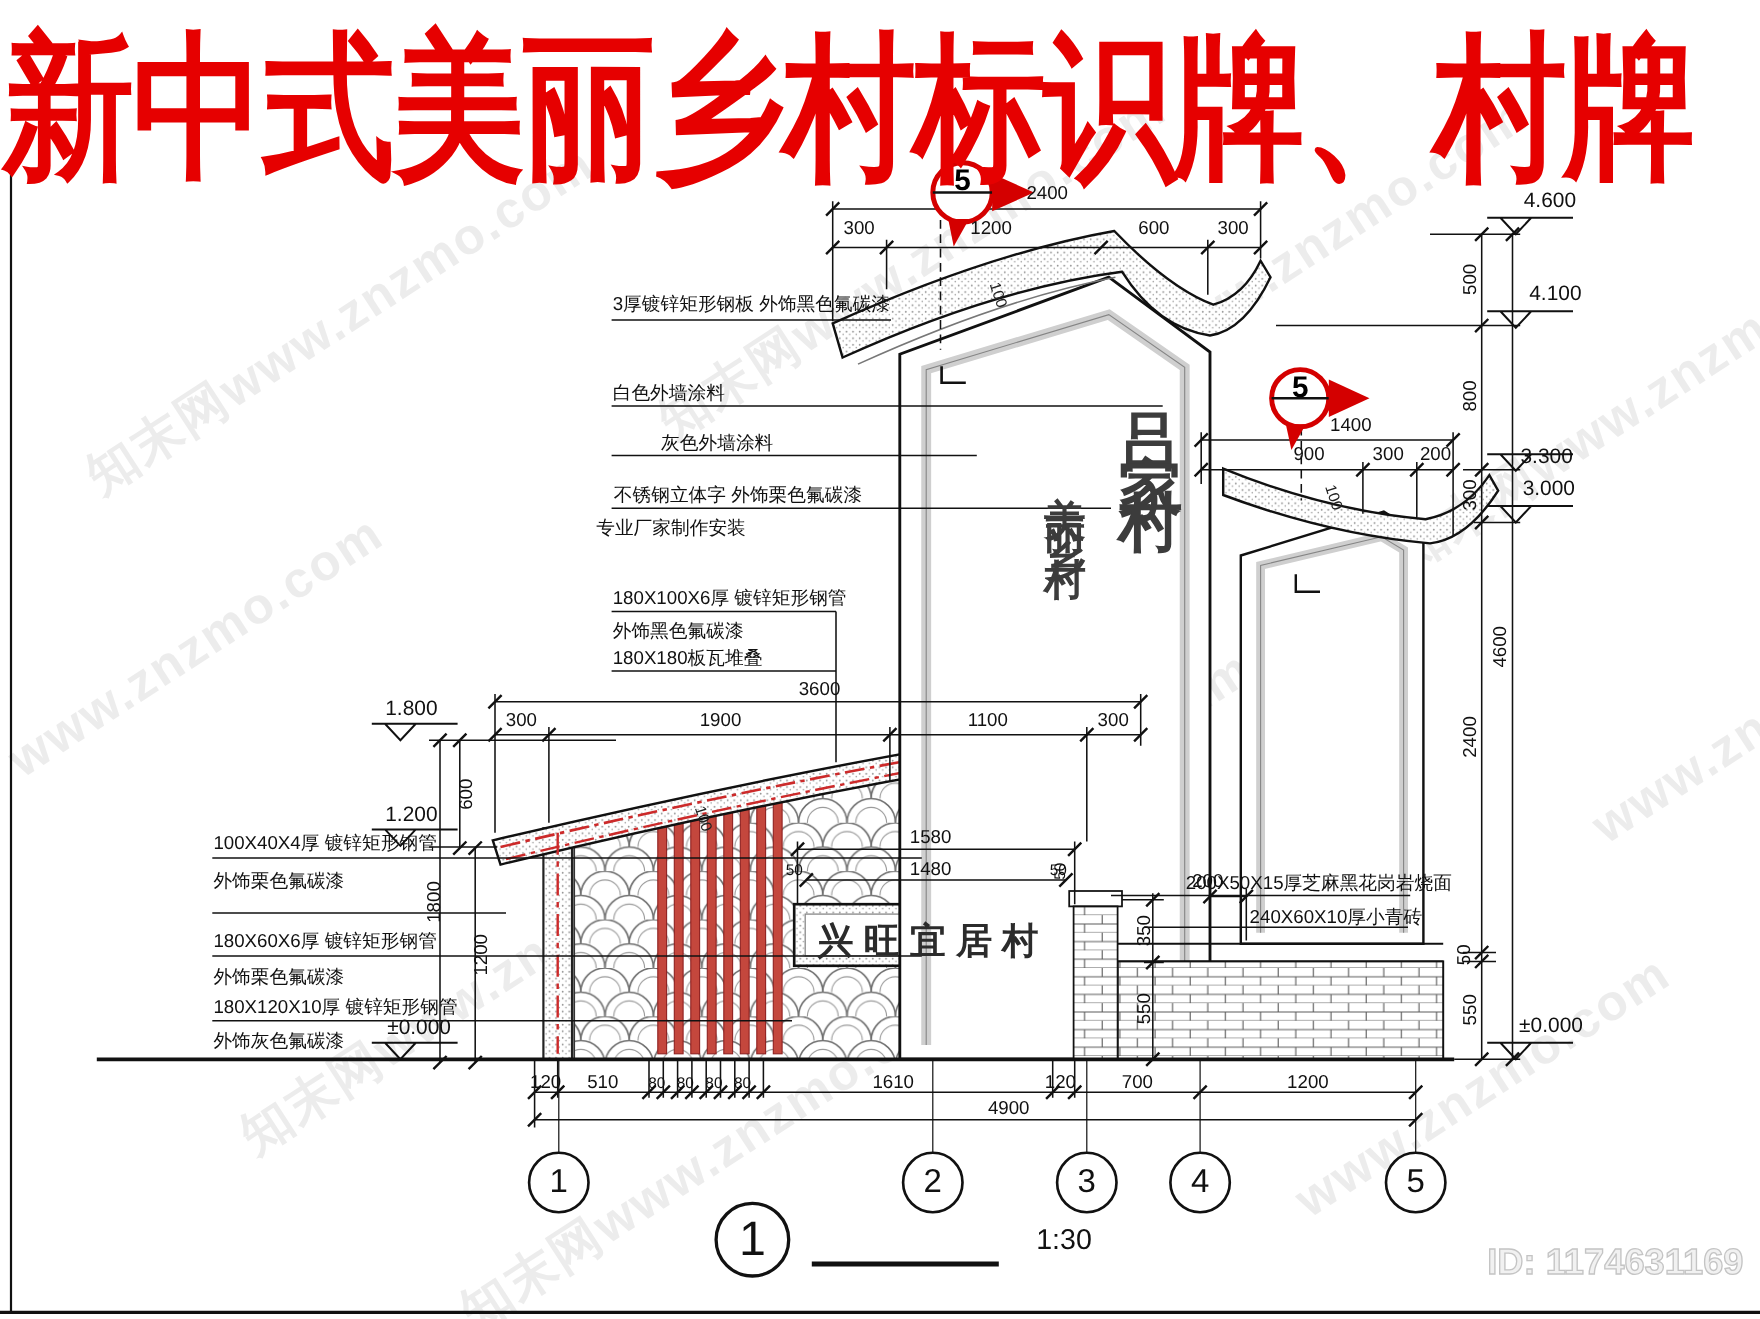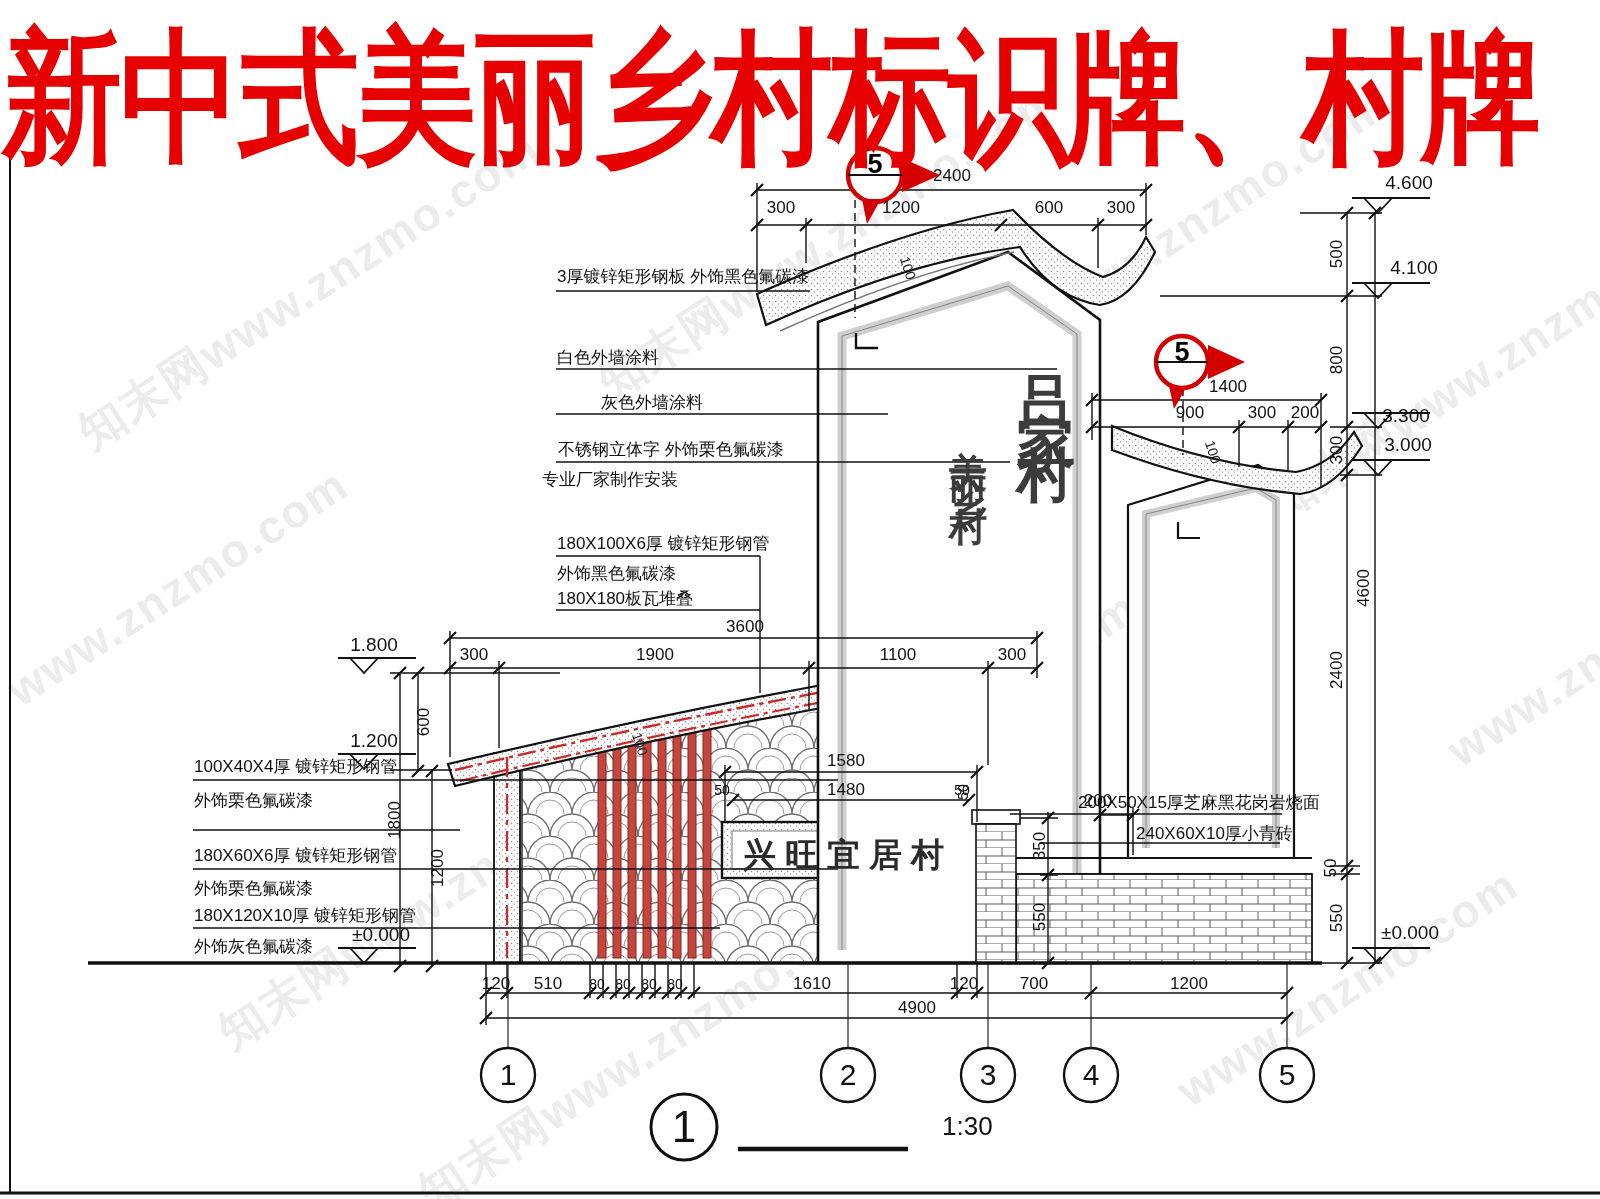--- a/index.html
+++ b/index.html
@@ -336,14 +336,15 @@
   <div class="ann" style="left:1078px;top:791px;">200X50X15厚芝麻黑花岗岩烧面</div>
   <div class="ann" style="left:1136px;top:822px;">240X60X10厚小青砖</div>
 
   <div class="vtext" style="left:1007px;top:330px;font-size:58px;letter-spacing:34px;">吕家村</div>
   <div class="vtext" style="left:942px;top:420px;font-size:38px;letter-spacing:19px;">美丽乡村</div>
   <div id="plaque-text">兴旺宜居村</div>
 
   <div id="fig-num">1</div>
   <div id="fig-scale">1:30</div>
 
+  <div id="brand-id">ID: 1174631169</div>
 
 </div>
 
 </body></html>

